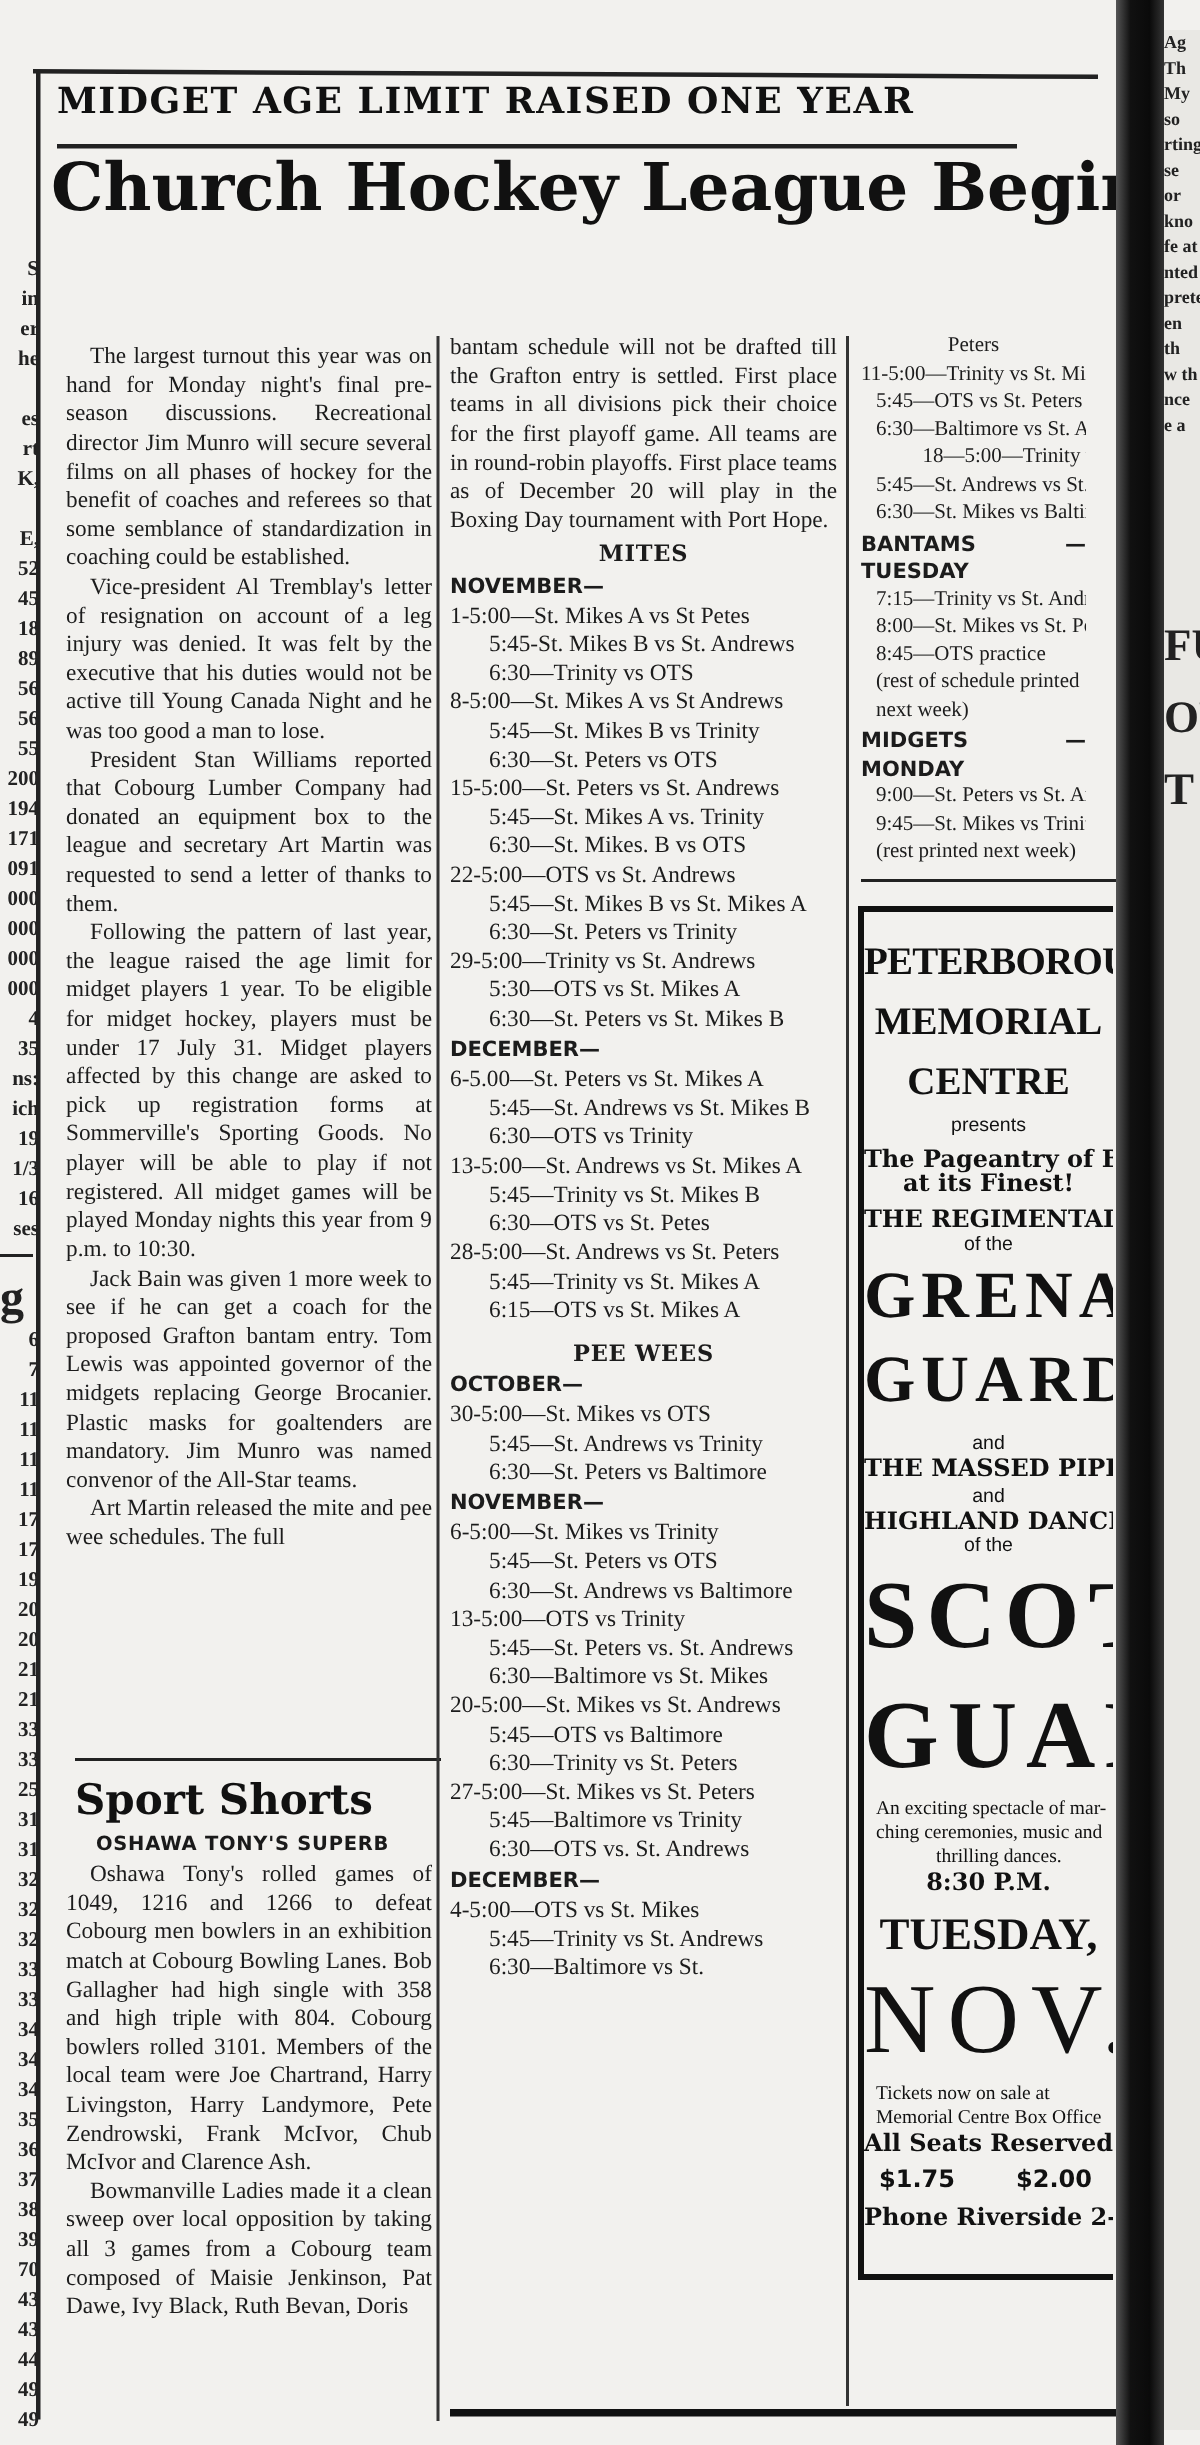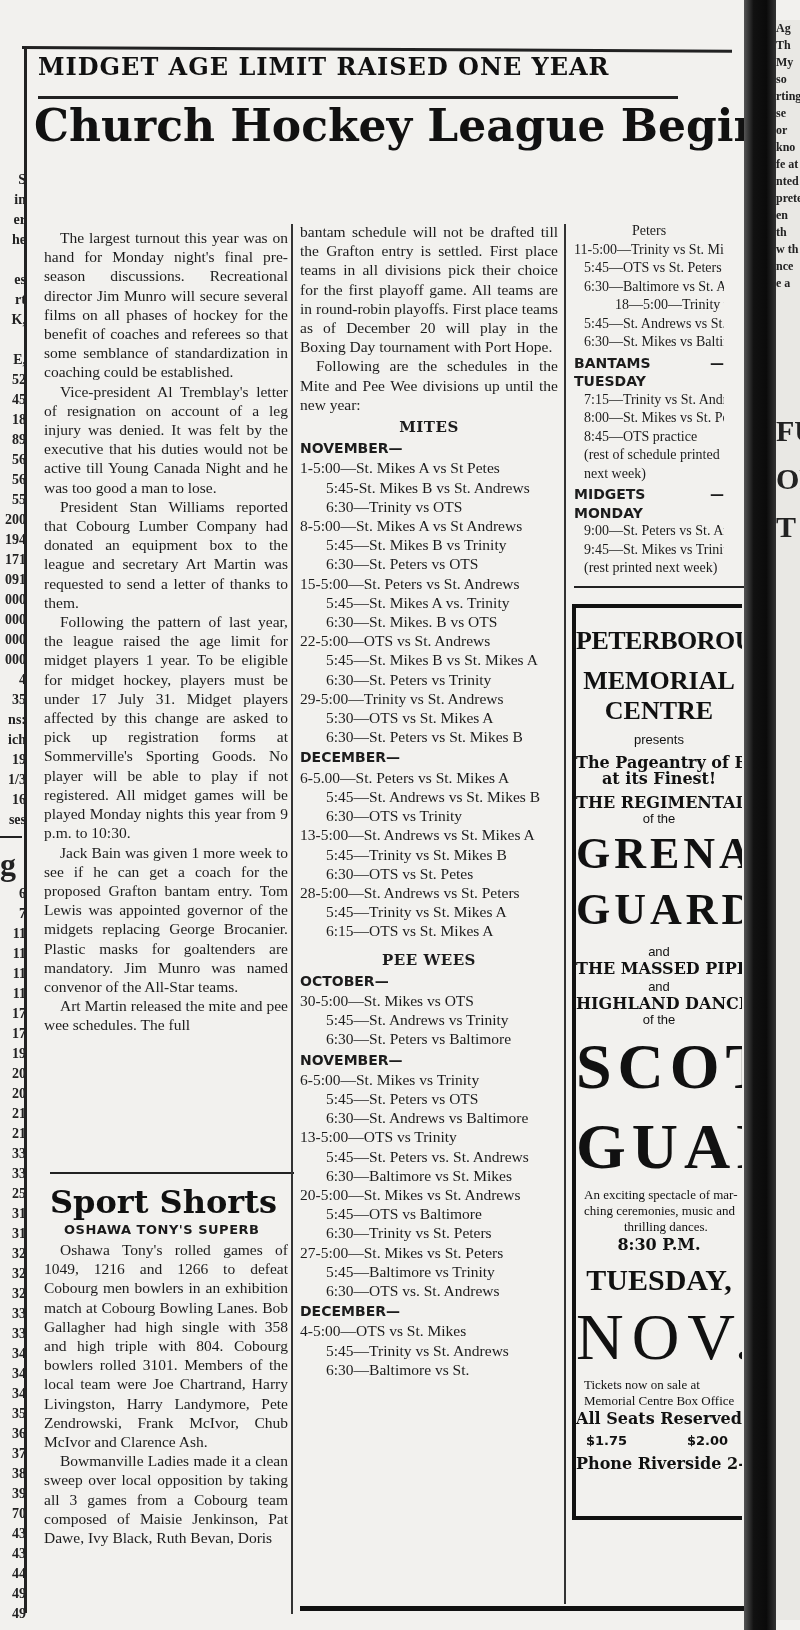--- a/index.html
+++ b/index.html
@@ -64,46 +64,46 @@
     font-size: 15px; margin: 4px 0 2px 0; letter-spacing: 0.5px;
   }
   .month {
     font-family: "DejaVu Sans", sans-serif; font-weight: bold; font-size: 14px; margin-top: 2px;
   }
   .game { text-indent: 0; padding-left: 26px; text-align: left; }
   .game.dated { padding-left: 0; }
 
   .sport-shorts {
     position: absolute; left: 50px; top: 1183px; width: 246px;
-    font-family: "DejaVu Serif", serif; font-weight: bold; font-size: 32px; color: #111;
+    font-family: "DejaVu Serif", serif; font-weight: bold; font-size: 28px; color: #111;
     white-space: nowrap;
   }
   .sub-head {
     position: absolute; left: 64px; top: 1222px; width: 230px;
     font-family: "DejaVu Sans", sans-serif; font-weight: bold; font-size: 13px; letter-spacing: 0.5px;
   }
   .col1b { left: 44px; top: 1240px; width: 244px; }
 
   
   .ad {
     position: absolute; left: 572px; top: 604px; width: 170px; height: 916px;
     border-left: 4px solid #111; border-top: 4px solid #111; border-bottom: 4px solid #111;
     text-align: center; overflow: hidden; color: #111;
   }
   .ad .a1 { font-family: "Liberation Serif", serif; font-weight: bold; font-size: 26px; margin-top: 18px; letter-spacing: -0.5px; white-space: nowrap;}
   .ad .a2 { font-family: "Liberation Serif", serif; font-weight: bold; font-size: 26px; margin-top: 10px; }
-  .ad .a3 { font-family: "Liberation Serif", serif; font-weight: bold; font-size: 26px; }
+  .ad .a3 { font-family: "Liberation Serif", serif; font-weight: bold; font-size: 26px; margin-top: 10px; }
   .ad .small { font-family: "DejaVu Serif", serif; font-size: 16px; font-weight: bold; margin-top: 8px; line-height: 16px; white-space: nowrap; text-align: center; }
   .ad .reg { font-family: Liberation Sans, sans-serif; font-size: 13px; margin-top: 6px; }
   .ad .huge { font-family: "Liberation Serif", serif; font-weight: bold; font-size: 44px; letter-spacing: 4px; line-height: 56px; white-space: nowrap; }
   .ad .giant { font-family: "Liberation Serif", serif; font-weight: bold; font-size: 64px; letter-spacing: 6px; line-height: 80px; white-space: nowrap; }
   .ad .tues { font-family: "Liberation Serif", serif; font-weight: bold; font-size: 30px; margin-top: 10px; white-space: nowrap; }
   .ad .nov { font-family: "Liberation Serif", serif; font-size: 66px; letter-spacing: 8px; line-height: 80px; white-space: nowrap;}
   .ad .desc { font-family: "Liberation Serif", serif; font-size: 13px; line-height: 16px; text-align: left; padding-left: 8px; white-space: nowrap; }
-  .ad .prices { display: flex; justify-content: space-between; padding: 6px 14px 0 10px; font-family: "DejaVu Sans", sans-serif; font-weight: bold; font-size: 13px; }
+  .ad .prices { display: flex; justify-content: space-between; padding: 6px 14px 0 10px; font-family: "DejaVu Sans", sans-serif; font-weight: bold; font-size: 16px; }
 
   
   .binding {
     position: absolute; left: 744px; top: 0; width: 32px; height: 1630px;
     background: linear-gradient(to right, #555 0%, #111 30%, #0a0a0a 70%, #333 100%);
   }
   .right-frag {
     position: absolute; left: 776px; top: 20px; width: 24px; height: 1600px;
     font-family: "Liberation Serif", serif; font-size: 12px; font-weight: bold;
     line-height: 17px; overflow: hidden; color: #222; background: #e9e8e4;
@@ -213,21 +213,20 @@
   <div class="sub-head">OSHAWA TONY'S SUPERB</div>
   <div class="col col1b">
     <p>Oshawa Tony's rolled games of 1049, 1216 and 1266 to defeat Cobourg men bowlers in an exhibition match at Cobourg Bowling Lanes. Bob Gallagher had high single with 358 and high triple with 804. Cobourg bowlers rolled 3101. Members of the local team were Joe Chartrand, Harry Livingston, Harry Landymore, Pete Zendrowski, Frank McIvor, Chub McIvor and Clarence Ash.</p>
     <p>Bowmanville Ladies made it a clean sweep over local opposition by taking all 3 games from a Cobourg team composed of Maisie Jenkinson, Pat Dawe, Ivy Black, Ruth Bevan, Doris</p>
   </div>
 
   <div class="rule-v" style="left:291px; top:224px; height:1390px;"></div>
 
   <div class="col col2">
     <p style="text-indent:0">bantam schedule will not be drafted till the Grafton entry is settled. First place teams in all divisions pick their choice for the first playoff game. All teams are in round-robin playoffs. First place teams as of December 20 will play in the Boxing Day tournament with Port Hope.</p>
-    <p>Following are the schedules in the Mite and Pee Wee divisions up until the new year:</p>
     <div class="sec-title">MITES</div>
     <div id="mitesList">
         <div class="month">NOVEMBER—</div>
         <div class="game dated">1-5:00—St. Mikes A vs St Petes</div>
         <div class="game">5:45-St. Mikes B vs St. Andrews</div>
         <div class="game">6:30—Trinity vs OTS</div>
         <div class="game dated">8-5:00—St. Mikes A vs St Andrews</div>
         <div class="game">5:45—St. Mikes B vs Trinity</div>
         <div class="game">6:30—St. Peters vs OTS</div>
         <div class="game dated">15-5:00—St. Peters vs St. Andrews</div>

